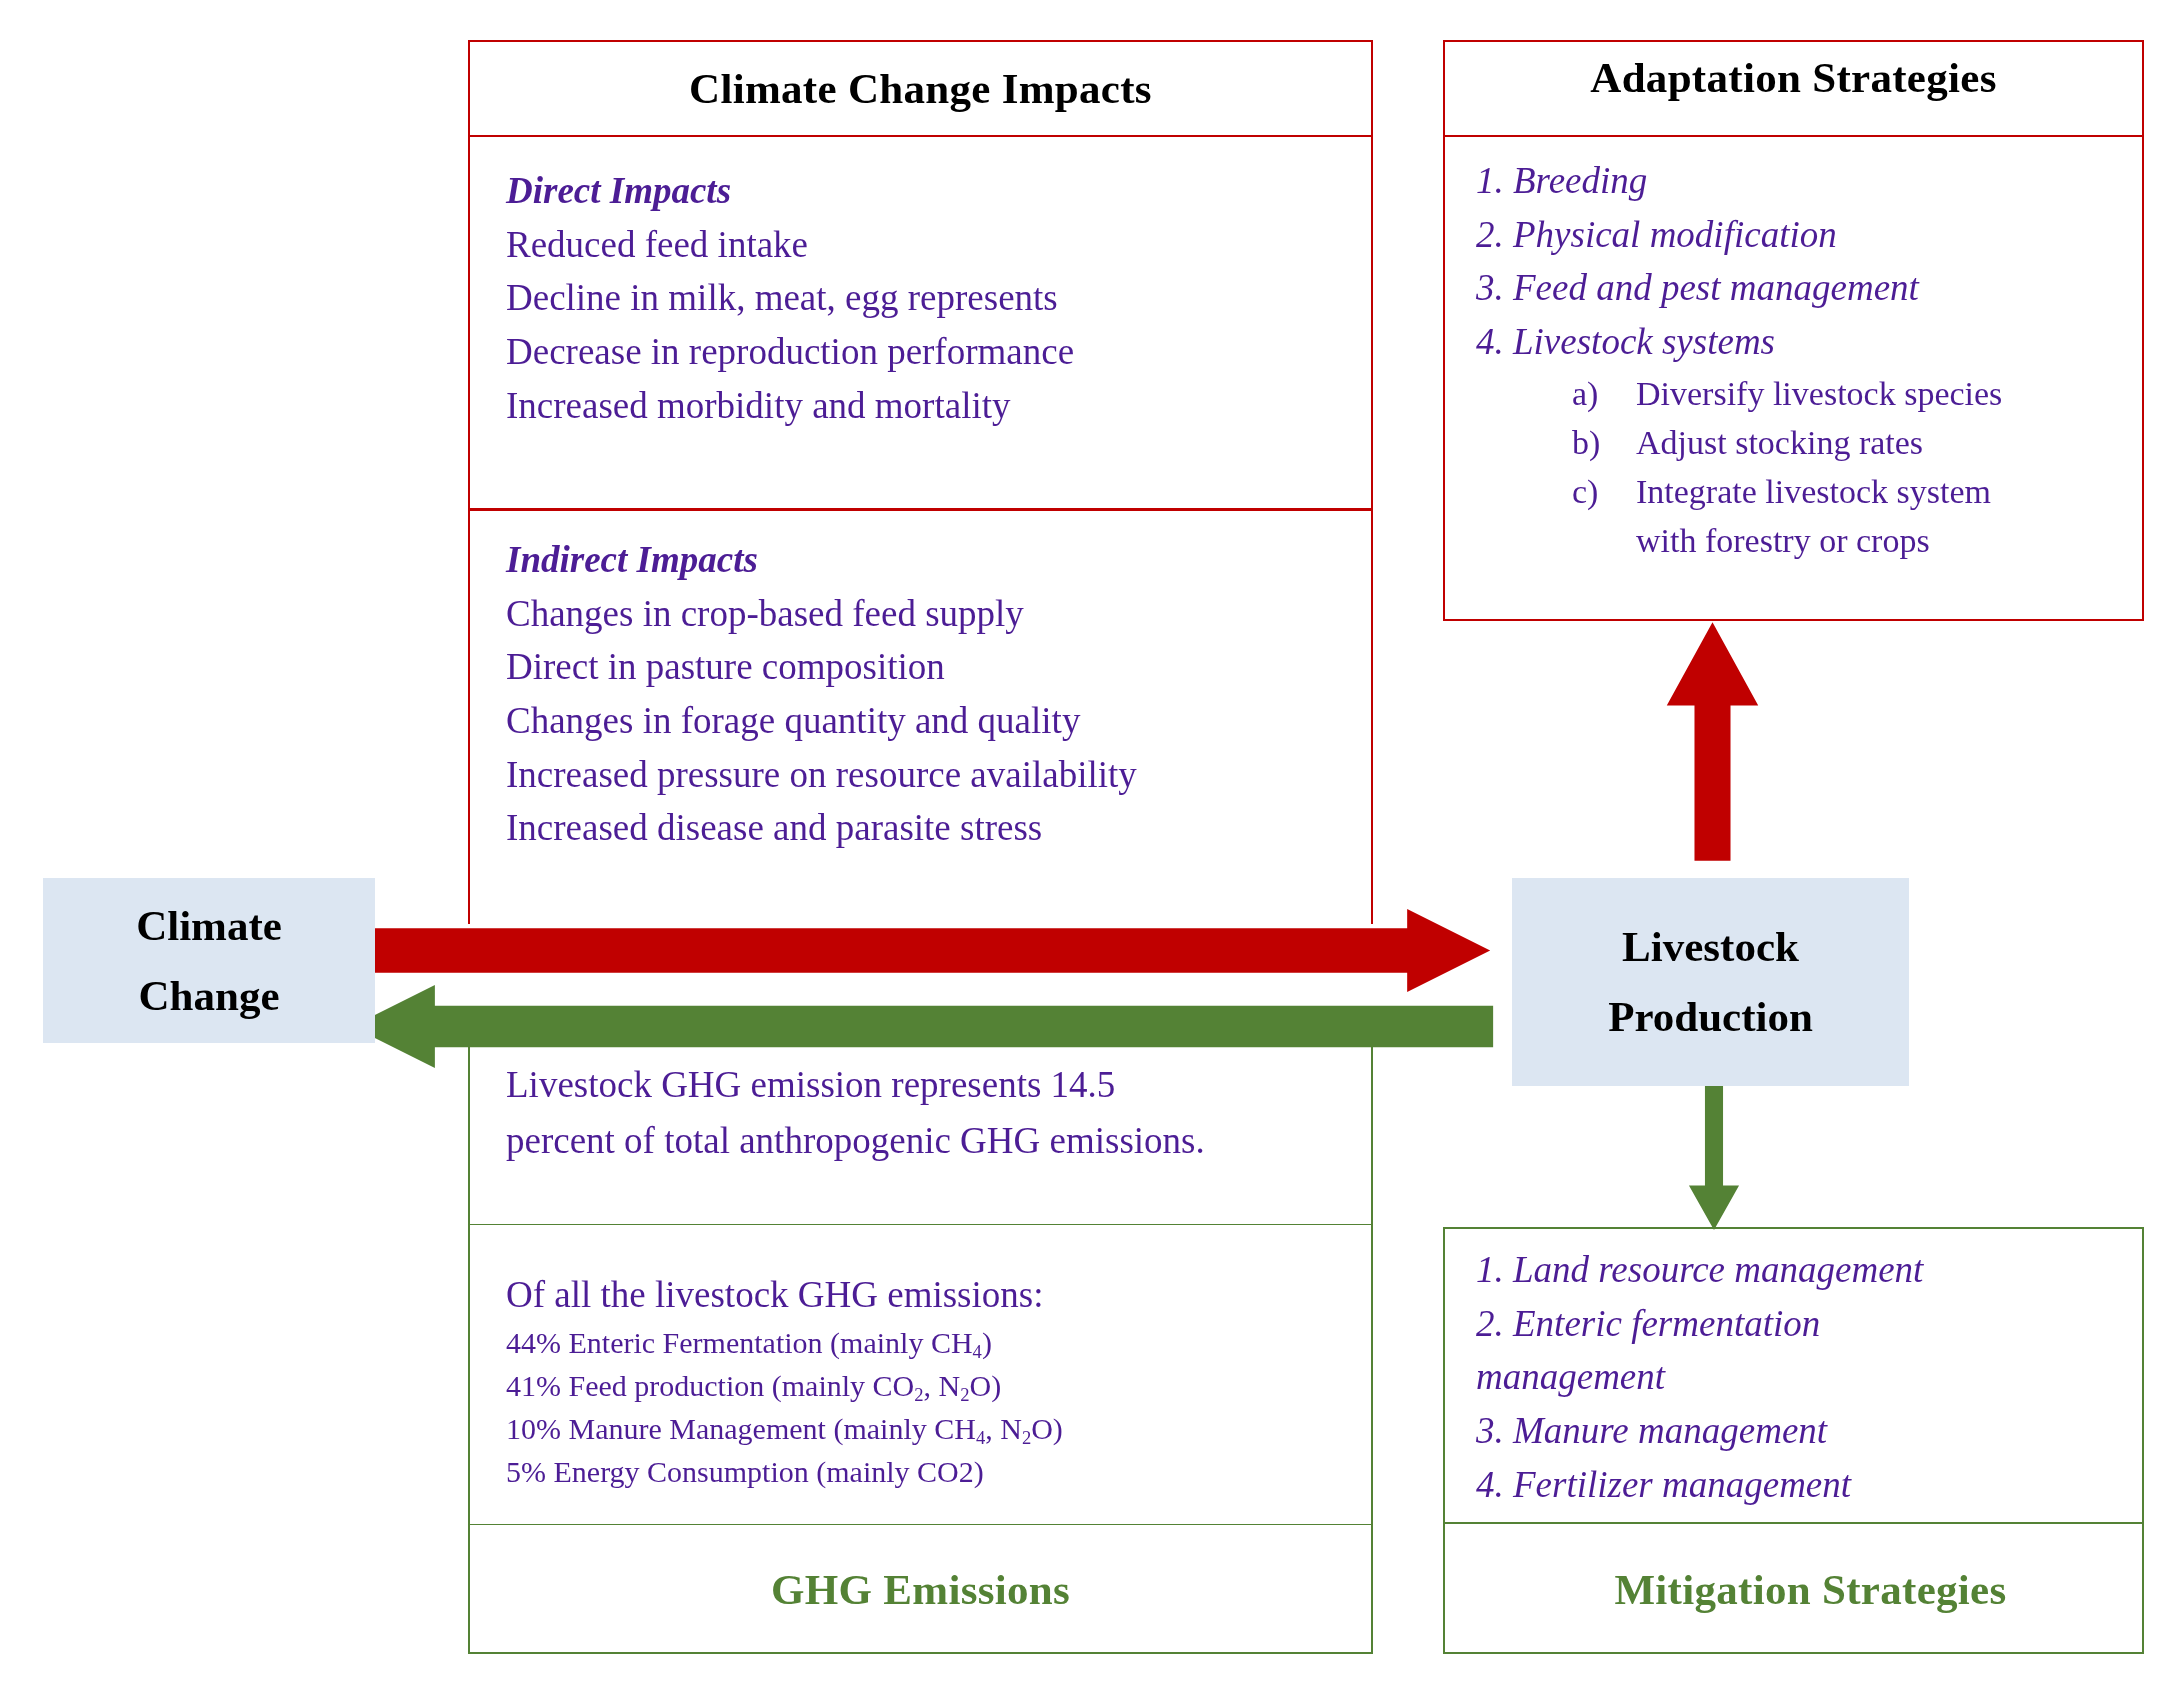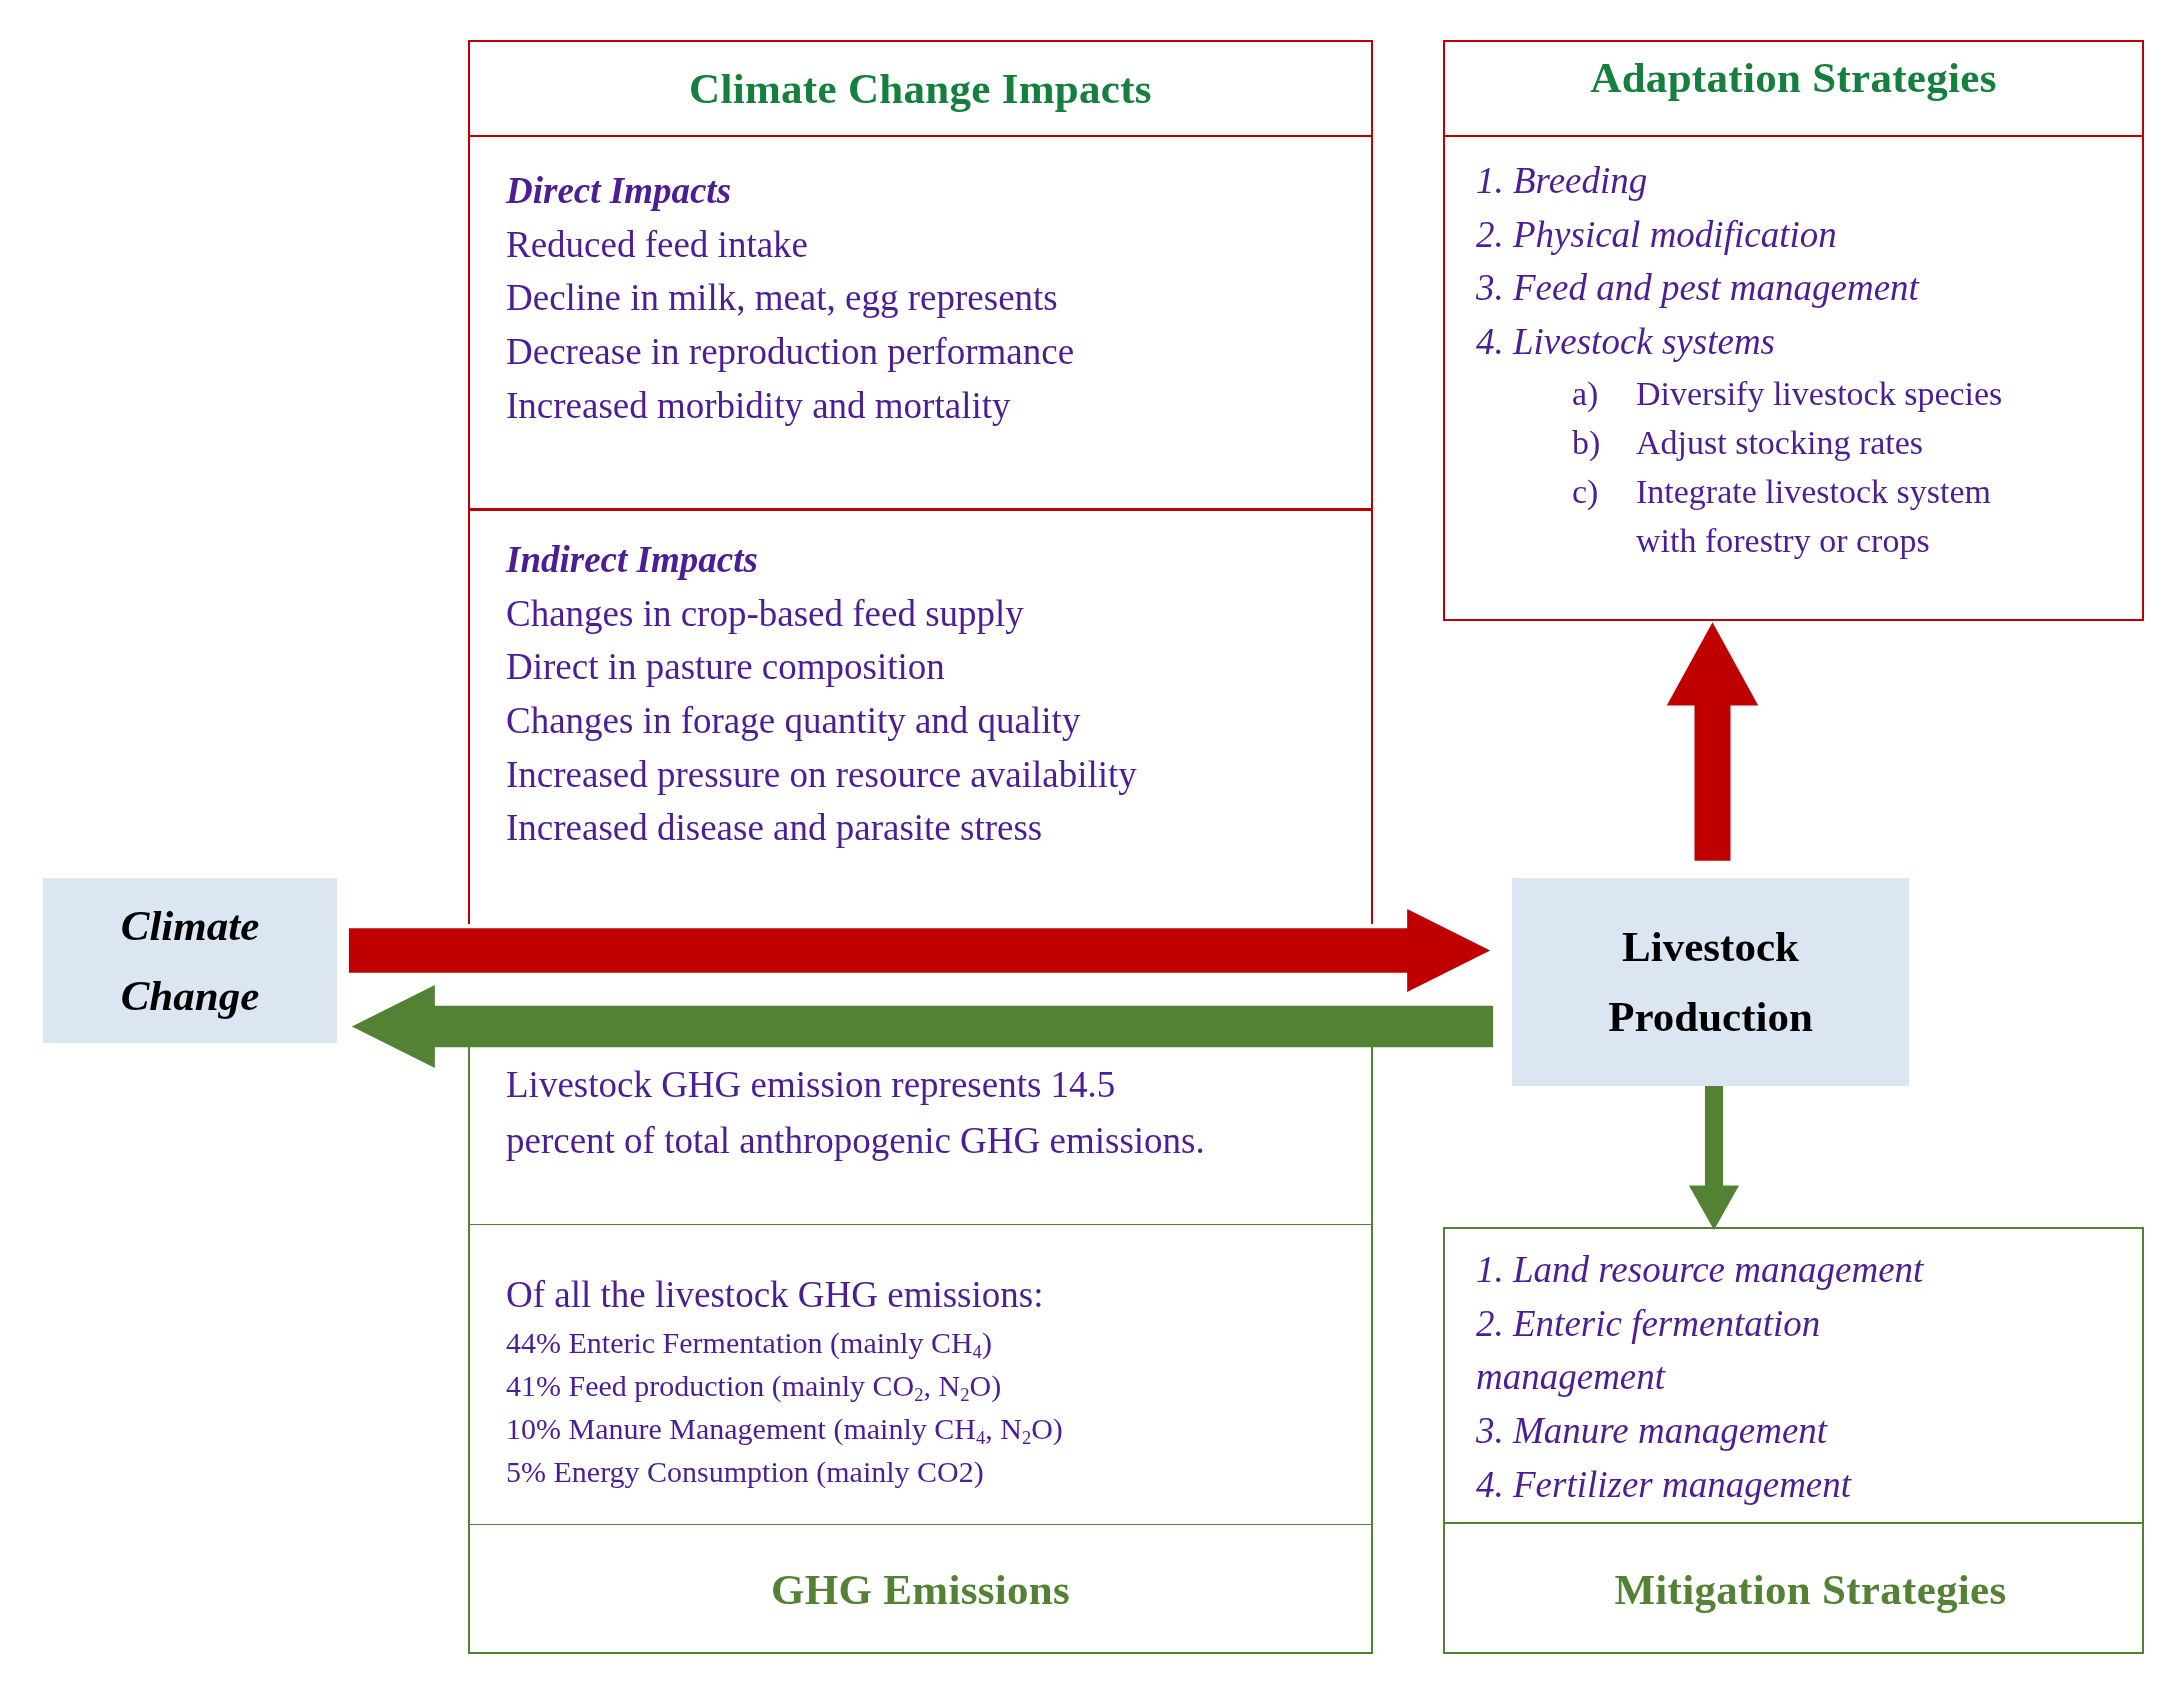--- a/index.html
+++ b/index.html
@@ -27,21 +27,21 @@
 
   .hdr {
     position: absolute;
     box-sizing: border-box;
     display: flex;
     align-items: center;
     justify-content: center;
     font-weight: bold;
     letter-spacing: 0.3px;
   }
-  .hdr-red   { color: #15803d; }
+  .hdr-red   { color: #000000; }
   .hdr-green { color: #548235; }
 
   .divider {
     position: absolute;
     height: 2.8px;
   }
   .divider-red   { background: #C00000; }
   .divider-green { background: #548235; }
 
   
@@ -239,21 +239,21 @@
   </svg>
 
   <svg class="arrow-svg" style="left:1664px; top:622px;" width="97" height="239" viewBox="0 0 140 344">
     <polygon points="70,0 136,120 96,120 96,344 44,344 44,120 4,120" fill="#C00000"></polygon>
   </svg>
 
   <svg class="arrow-svg" style="left:1686px; top:1063px;" width="56" height="167" viewBox="0 0 80 240">
     <polygon points="27,0 53,0 53,176 76,176 40,240 4,176 27,176" fill="#548235"></polygon>
   </svg>
 
-  <div class="node" style="left:43px; top:878px; width:294px; height:165px;font-style:italic;">
+  <div class="node" style="left:43px; top:878px; width:332px; height:165px;">
     <span>Climate</span>
     <span>Change</span>
   </div>
 
   <div class="node" style="left:1512px; top:878px; width:397px; height:208px;">
     <span>Livestock</span>
     <span>Production</span>
   </div>
 
 </div>

